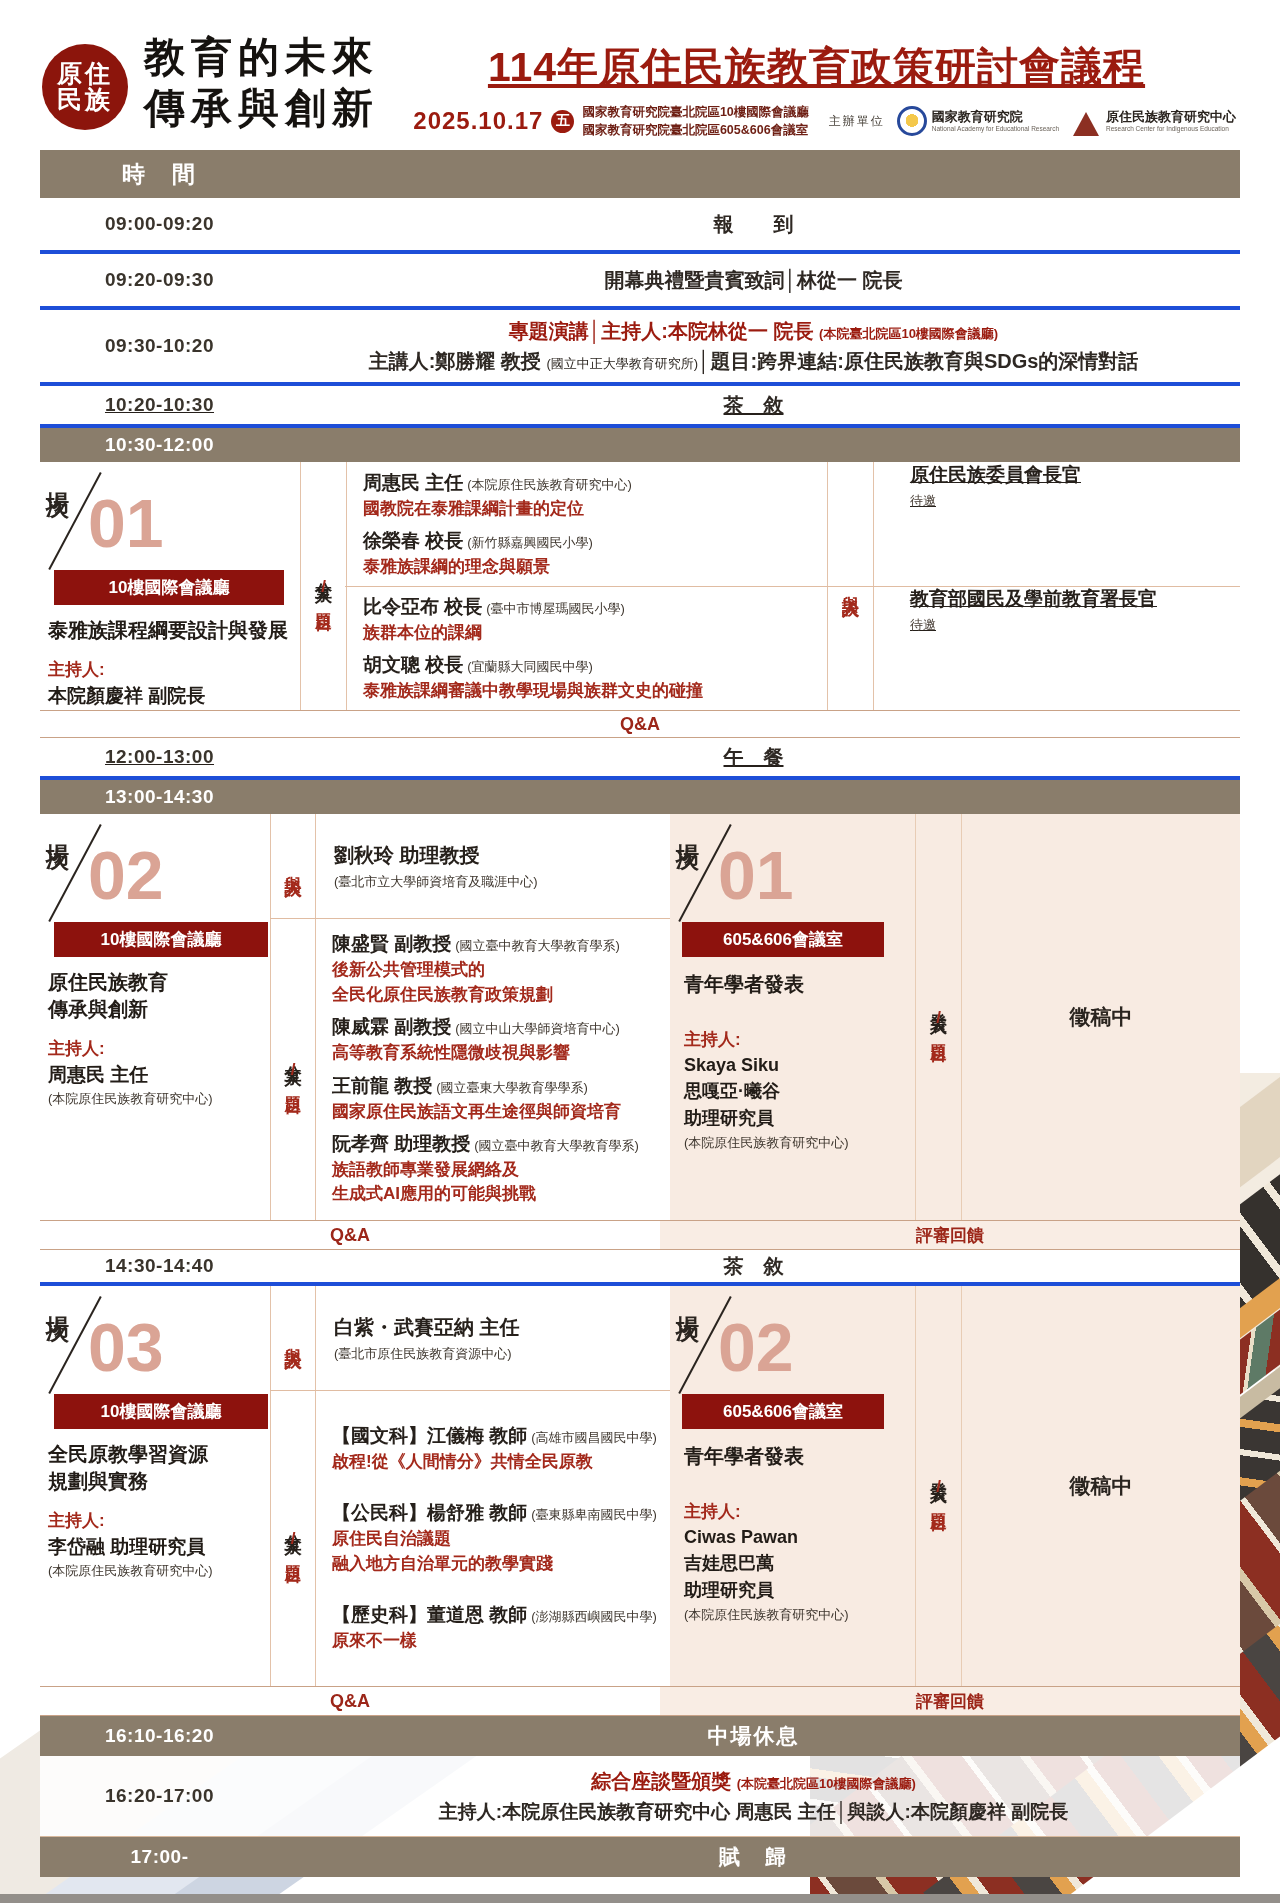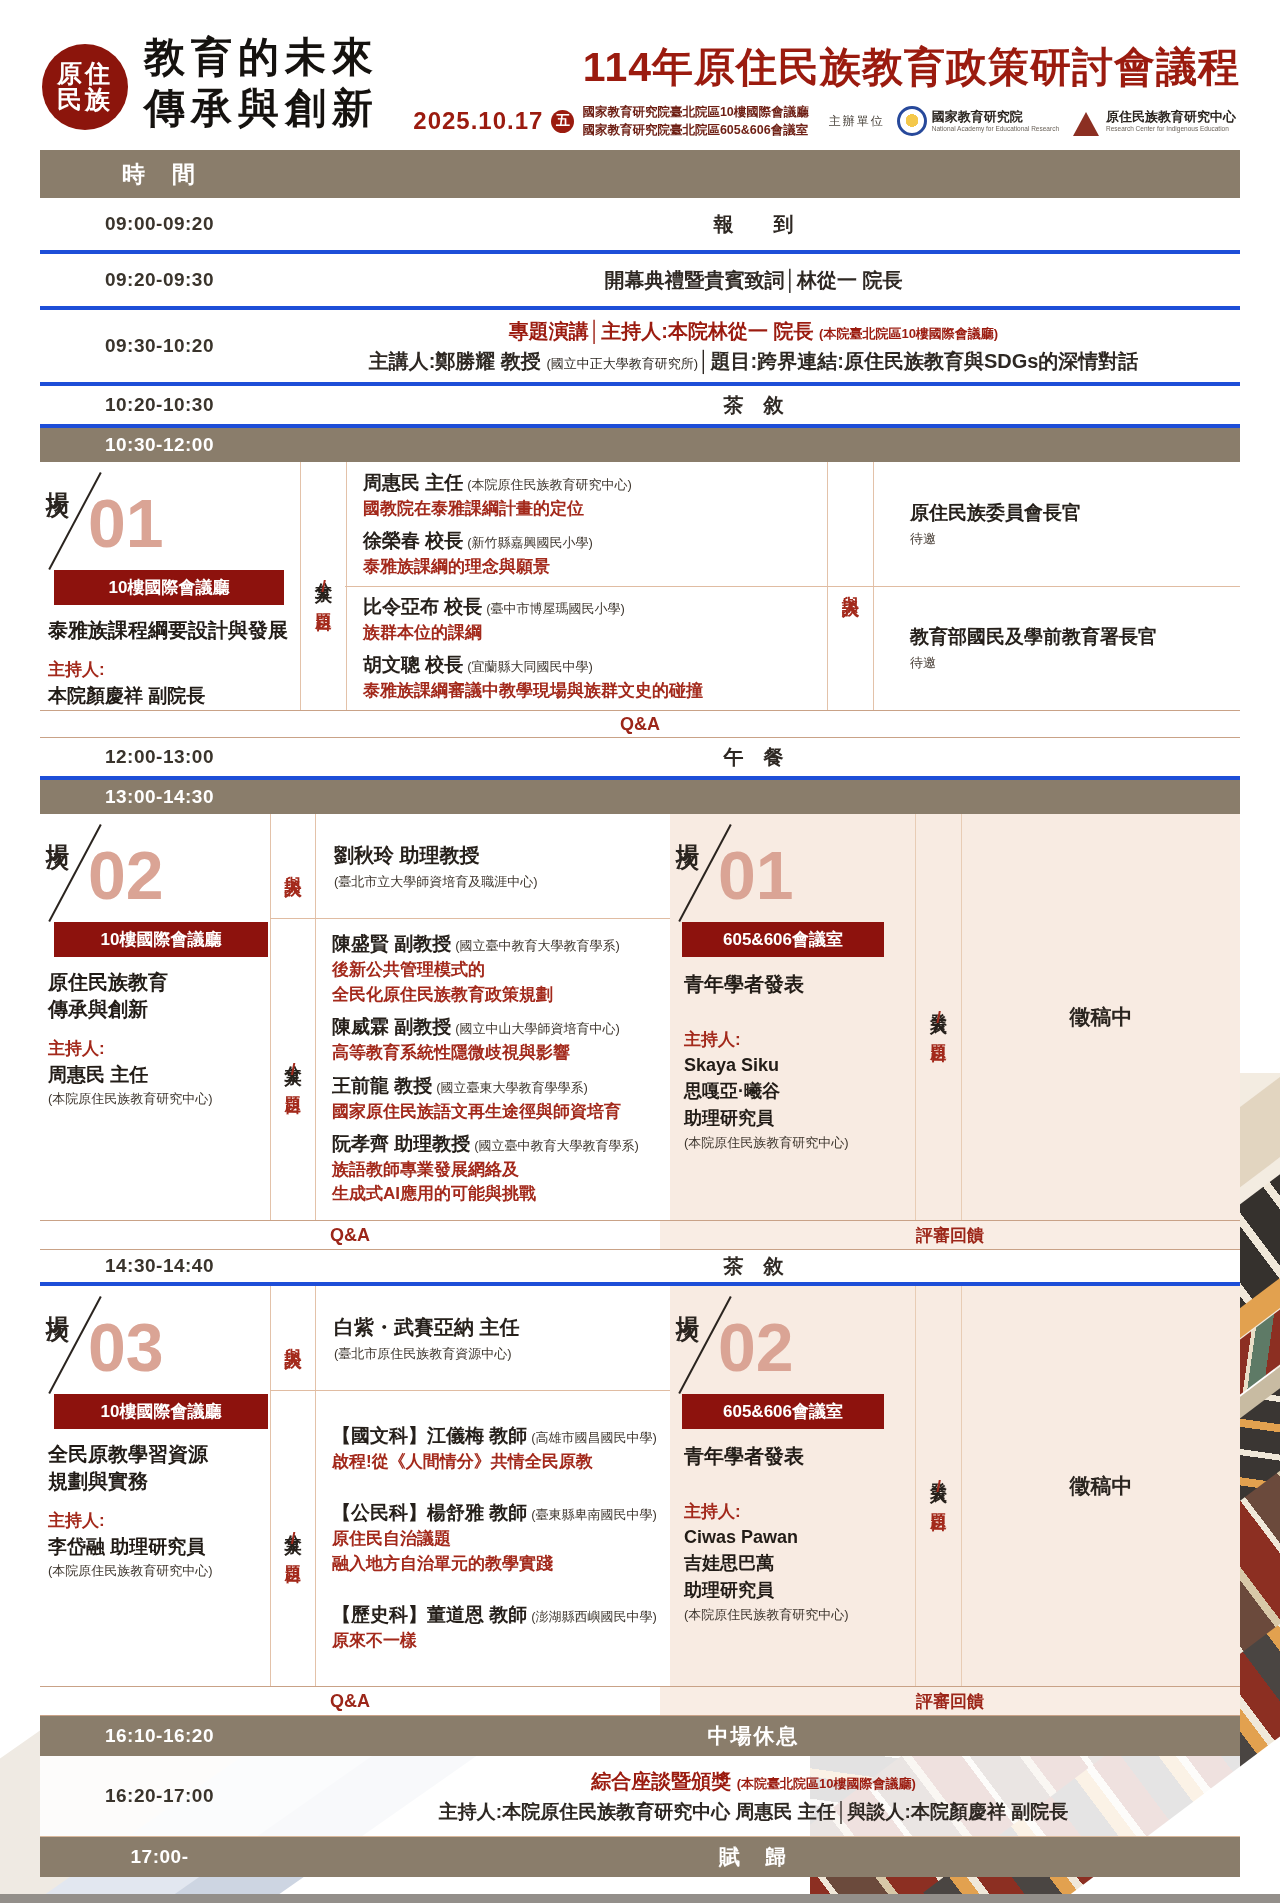--- a/index.html
+++ b/index.html
@@ -28,21 +28,21 @@
   .wm{position:absolute;z-index:1;font-family:"DejaVu Serif","Liberation Serif",serif;font-style:italic;}
 
   
   .header{position:absolute;top:26px;left:42px;right:40px;height:116px;display:flex;align-items:flex-start;z-index:2;}
   .badge{width:86px;height:86px;margin-top:18px;border-radius:50%;background:#8C150C;color:#fff;
          display:flex;flex-direction:column;align-items:center;justify-content:center;line-height:1.05;
          font-family:"DejaVu Serif","Liberation Serif",serif;font-weight:700;font-size:25px;letter-spacing:3px;}
   .calli{margin-left:16px;margin-top:6px;font-family:"DejaVu Serif","Liberation Serif",serif;
          font-weight:900;font-size:41px;color:#15120F;letter-spacing:6px;line-height:1.25;white-space:nowrap;}
   .titleblock{flex:1;margin-left:14px;display:flex;flex-direction:column;}
-  .main-title{font-size:41px;font-weight:900;color:#9B1B0F;letter-spacing:1px;text-align:right;margin-top:14px;white-space:nowrap;}
+  .main-title{font-size:41px;font-weight:900;color:#9B1B0F;letter-spacing:1px;text-align:center;margin-top:14px;white-space:nowrap;text-decoration:underline;}
   .subrow{display:flex;align-items:center;justify-content:flex-end;gap:8px;margin-top:8px;padding-right:4px;}
   .date{font-size:24px;font-weight:800;color:#9B1B0F;letter-spacing:1px;}
   .wd{width:23px;height:23px;border-radius:50%;background:#9B1B0F;color:#fff;font-size:14px;font-weight:700;
       display:flex;align-items:center;justify-content:center;flex:none;}
   .venues{display:flex;flex-direction:column;font-size:12.5px;font-weight:700;color:#6E1F14;line-height:1.45;text-align:left;}
   .orglabel{font-size:12px;color:#4A443C;margin-left:12px;letter-spacing:2px;white-space:nowrap;}
   .org{display:flex;align-items:center;gap:5px;margin-left:4px;}
   .org-logo1{width:30px;height:30px;border-radius:50%;border:3px solid #27499B;box-sizing:border-box;
              background:radial-gradient(circle at 50% 48%,#F4C84B 0 36%,#ffffff 37% 100%);flex:none;}
   .org-logo2{width:30px;height:30px;flex:none;display:flex;align-items:flex-end;justify-content:center;}
@@ -52,21 +52,21 @@
   .org-en{font-size:6.5px;color:#6B635A;white-space:nowrap;}
 
   
   .agenda{position:absolute;left:40px;top:150px;width:1200px;z-index:2;}
   .row{display:flex;align-items:center;}
   .tcell{width:215px;text-align:center;flex:none;font-size:19px;font-weight:600;color:#3A342C;letter-spacing:0.5px;padding-left:12px;}
   .ccell{flex:1;text-align:center;font-size:20px;font-weight:700;color:#2E2823;}
   .thead{height:48px;background:#8A7D6B;}
   .thead .tcell,.thead .ccell{color:#fff;font-size:23px;font-weight:700;letter-spacing:2px;}
   .r{background:#fff;border-bottom:4px solid #1d4ed8;}
-  .h52{height:52px;} .h72{height:72px;} .h38{height:38px;} .h32{height:32px;}
+  .h52{height:52px;} .h72{height:72px;} .h38{height:38px;text-decoration:underline;} .h32{height:32px;}
   .bar{height:34px;background:#8A7D6B;}
   .bar .tcell{color:#fff;}
   .kn{display:flex;flex-direction:column;justify-content:center;gap:3px;}
   .kn-l1{font-size:20px;font-weight:800;color:#9B1B0F;}
   .kn-note{font-size:13px;font-weight:600;}
   .kn-l2{font-size:20px;font-weight:700;color:#2E2823;}
   .kn-l2 .aff{font-size:13px;font-weight:500;}
 
   
   .session{display:flex;position:relative;background:#fff;align-items:stretch;}
@@ -93,21 +93,21 @@
   .hostaff{font-size:13px;color:#3E362E;margin:2px 0 0 8px;}
   .sharecol{width:45px;}
   .s1-spk{width:480px;display:flex;flex-direction:column;}
   .half{flex:1;display:flex;flex-direction:column;justify-content:space-evenly;padding-left:16px;}
   .spk-name{font-size:19px;font-weight:800;color:#26201B;}
   .spk-aff{font-size:13px;font-weight:400;color:#3E362E;margin-left:4px;}
   .spk-topic{font-size:17px;font-weight:800;color:#A3291B;margin-top:2px;line-height:1.3;}
   .spk-topic:empty{display:none;}
   .disccol{width:45px;}
   .s1-guests{flex:1;display:flex;flex-direction:column;}
-  .guest{flex:1;display:flex;flex-direction:column;justify-content:center;padding-left:36px;}
+  .guest{flex:1;display:flex;flex-direction:column;padding-left:36px;text-decoration:underline;}
   .guest-name{font-size:19px;font-weight:800;color:#26201B;}
   .guest-note{font-size:13px;color:#4A4038;margin-top:4px;}
 
   .s23-left{width:230px;padding-top:6px;display:flex;flex-direction:column;}
   .mid{width:400px;display:flex;flex-direction:column;}
   .disc-row{height:104px;display:flex;border-bottom:1px solid #E0BCA2;}
   .disc-row .vcol{width:44px;}
   .disc-body{flex:1;display:flex;flex-direction:column;justify-content:center;padding-left:18px;}
   .spkr-row{flex:1;display:flex;}
   .spkr-row .vcol{width:44px;}

